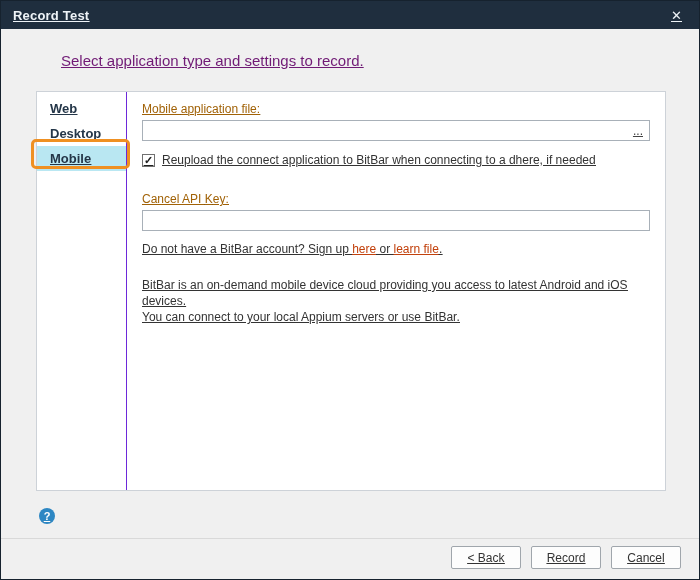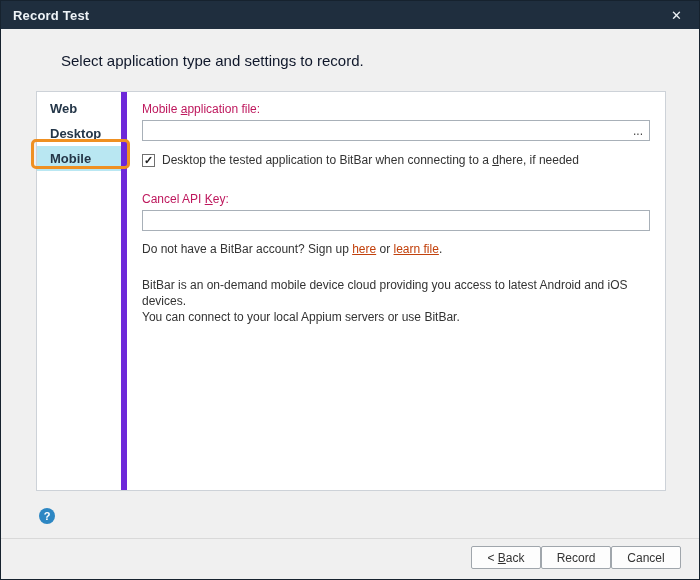--- a/index.html
+++ b/index.html
@@ -1,35 +1,35 @@
 <!DOCTYPE html>
 <html><head>
 <meta charset="utf-8">
 <style>
-  * { box-sizing: border-box; margin: 0; padding: 0; }
+  * { box-sizing: border-box; margin: 0; padding: 0; text-decoration: underline; }
   html, body { width: 700px; height: 580px; }
   body { font-family: "Liberation Sans", sans-serif; font-size: 12px; color: #333; background: #fff; }
 
   .window { position: relative; width: 700px; height: 580px; background: #f0f0f0; border: 1px solid #16222e; overflow: hidden; }
 
   .titlebar { position: absolute; top: 0; left: 0; right: 0; height: 28px; background: #1f2e3e; color: #eef3f7; display: flex; align-items: center; padding: 0 12px; }
   .titlebar .title { font-size: 13px; font-weight: bold; letter-spacing: .2px; }
   .titlebar .close { margin-left: auto; font-size: 13px; cursor: pointer; padding: 2px 5px; }
 
-  .heading { position: absolute; left: 60px; top: 51px; font-size: 15px; color: #0f172a; }
+  .heading { position: absolute; left: 60px; top: 51px; font-size: 15px; color: #701a75; }
 
   .content { position: absolute; left: 35px; top: 90px; width: 630px; height: 400px; background: #fff; border: 1px solid #cdd2d8; display: flex; }
-  .sidebar { width: 90px; border-right: 6px solid #6d28d9; padding-top: 4px; background: #fff; }
+  .sidebar { width: 90px; border-right: 1px solid #6d28d9; padding-top: 4px; background: #fff; }
   .side-item { padding: 5px 0 5px 13px; font-size: 13px; font-weight: bold; color: #243648; cursor: pointer; line-height: 15px; }
   .side-item.selected { background: #b9e7f2; }
 
   .annotation { position: absolute; left: 30px; top: 138px; width: 99px; height: 30px; border: 3px solid #ef9022; border-radius: 5px; pointer-events: none; z-index: 5; }
 
   .panel { flex: 1; padding: 10px 15px; position: relative; }
-  .field-label { display: block; color: #be185d; }
+  .field-label { display: block; color: #a16207; }
   .u { text-decoration: underline; }
 
   .filebox { margin-top: 4px; height: 21px; border: 1px solid #a8b0b8; background: #fff; display: flex; align-items: center; }
   .filebox input { flex: 1; border: none; outline: none; height: 100%; padding: 0 4px; font: inherit; background: transparent; }
   .filebox .browse { width: 22px; height: 100%; text-align: center; color: #444; background: transparent; border: none; font: inherit; cursor: pointer; }
 
   .check-row { margin-top: 12px; display: flex; align-items: center; gap: 7px; }
   .checkbox { width: 13px; height: 13px; border: 1px solid #707070; background: #fff; display: inline-flex; align-items: center; justify-content: center; cursor: pointer; flex: none; }
   .checkbox .mark { font-size: 11px; line-height: 1; color: #222; font-weight: bold; }
 
@@ -39,21 +39,21 @@
   .signup { margin-top: 11px; }
   a.link { color: #c2410c; text-decoration: underline; cursor: pointer; }
 
   .info { margin-top: 21px; line-height: 16px; }
 
   .footer-line { position: absolute; left: 0; top: 537px; width: 100%; border-top: 1px solid #d9d9d9; }
 
   .help-row { position: absolute; left: 38px; top: 507px; display: flex; align-items: center; gap: 8px; }
   .help-icon { width: 16px; height: 16px; border-radius: 50%; background: #2d87c3; color: #fff; font-weight: bold; font-size: 11px; display: flex; align-items: center; justify-content: center; cursor: pointer; flex: none; }
 
-  .buttons { position: absolute; right: 18px; top: 545px; display: flex; }
+  .buttons { position: absolute; right: 18px; top: 545px; display: flex; gap: 10px; }
   button.btn { width: 70px; height: 23px; background: #fdfdfd; border: 1px solid #a0a6ac; font-family: "Liberation Sans", sans-serif; font-size: 12px; color: #333; cursor: pointer; border-radius: 2px; }
 </style>
 </head>
 <body>
 
 <div class="window">
 
   <div class="titlebar">
     <span class="title">Record Test</span>
     <span class="close">✕</span>
@@ -74,21 +74,21 @@
 
       <div class="filebox">
         <input type="text" value="" style="">
         <button class="browse">...</button>
       </div>
 
       <div class="check-row">
         <span class="checkbox">
             <span class="mark">✓</span>
           </span>
-        <span class="check-label"><span>Desktop the tested application to BitBar when connecting to a </span><span class="u">d</span><span>here, if needed</span></span>
+        <span class="check-label"><span>Reupload the connect application to BitBar when connecting to a </span><span class="u">d</span><span>here, if needed</span></span>
       </div>
 
       <label class="field-label api-label"><span>Cancel API </span><span class="u">K</span><span>ey:</span></label>
 
       <input type="text" class="text-input" value="" style="">
 
       <div class="signup"><span>Do not have a BitBar account? Sign up </span><a class="link">here</a><span> or </span><a class="link">learn file</a><span>.</span></div>
 
       <div class="info">
         <div>BitBar is an on-demand mobile device cloud providing you access to latest Android and iOS devices.</div>

